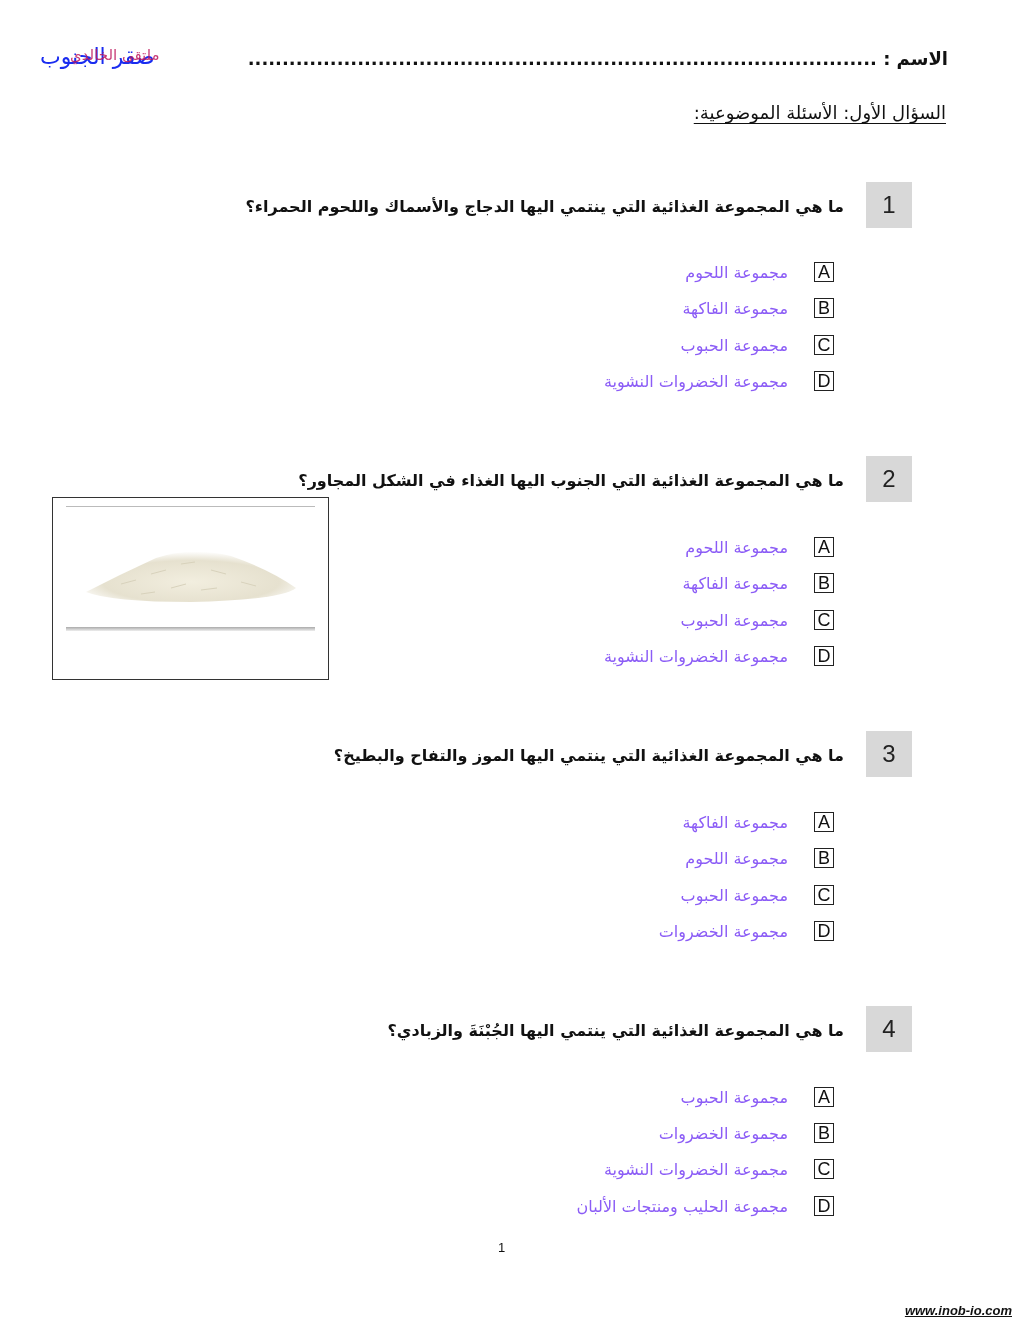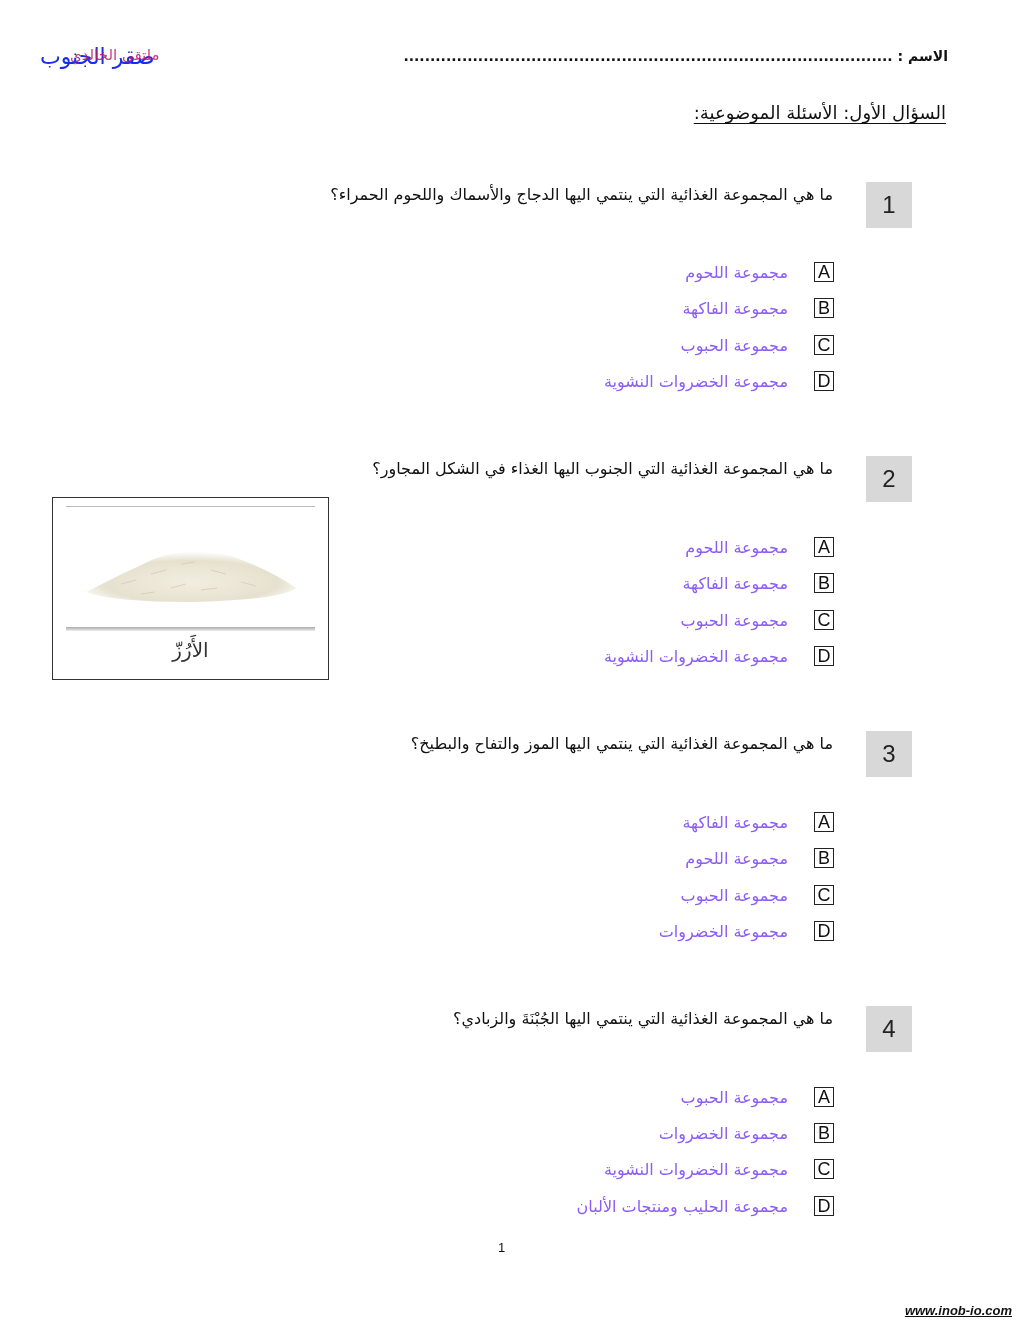--- a/index.html
+++ b/index.html
@@ -1,23 +1,23 @@
 <!DOCTYPE html>
 <html><head>
 <meta charset="utf-8">
 <style>
   html, body { margin: 0; padding: 0; background: #ffffff; }
   body { width: 1020px; height: 1320px; position: relative; overflow: hidden; font-family: "DejaVu Sans", sans-serif; color: #111; }
   .watermark { position: absolute; left: 40px; top: 44px; font-family: "DejaVu Sans", sans-serif; font-size: 22px; color: #1a2cf0; direction: rtl; white-space: nowrap; }
   .watermark .overlay { position: absolute; left: 30px; top: 2px; font-size: 15px; color: #be185d; opacity: 0.85; }
-  .name-row { position: absolute; right: 72px; top: 48px; direction: rtl; font-size: 14px; font-weight: bold; white-space: nowrap; margin-left: 22px; }
+  .name-row { position: absolute; right: 72px; top: 48px; direction: rtl; font-size: 18px; font-weight: bold; white-space: nowrap; margin-left: 22px; }
   .name-row .dots { letter-spacing: 0px; font-weight: bold; }
   .section-title { position: absolute; right: 74px; top: 102px; direction: rtl; font-size: 18px; font-weight: normal; text-decoration: underline; text-underline-offset: 4px; }
   .qnum { position: absolute; right: 108px; width: 46px; height: 46px; background: #d8d8d8; display: flex; align-items: center; justify-content: center; font-family: "Liberation Sans", sans-serif; font-size: 24px; color: #222; }
-  .qtext { position: absolute; right: 187px; direction: rtl; font-size: 16px; font-weight: normal; white-space: nowrap; }
+  .qtext { position: absolute; right: 176px; direction: rtl; font-size: 16px; font-weight: bold; white-space: nowrap; margin-top: 12px; }
   .option { position: absolute; right: 186px; display: flex; flex-direction: row-reverse; align-items: center; height: 24px; }
   .opt-letter { width: 20px; height: 20px; border: 1.5px solid #222; display: flex; align-items: center; justify-content: center; font-family: "Liberation Sans", sans-serif; font-size: 18px; box-sizing: border-box; }
   .opt-text { direction: rtl; margin-right: 26px; font-size: 16px; white-space: nowrap; color: #8b5cf6; }
   .figure { position: absolute; left: 52px; top: 497px; width: 277px; height: 183px; border: 1.5px solid #333; box-sizing: border-box; background: #fff; }
   .figure .topline { position: absolute; left: 13px; right: 13px; top: 8px; height: 1px; background: #bbb; }
   .figure .rice { position: absolute; left: 28px; top: 46px; width: 220px; height: 62px; }
   .figure .shelf { position: absolute; left: 13px; right: 13px; top: 129px; height: 4px; background: linear-gradient(#aaa, #eee); }
   .figure .caption { position: absolute; left: 0; right: 0; top: 140px; text-align: center; direction: rtl; font-size: 20px; color: #333; }
   .page-num { position: absolute; left: 498px; top: 1240px; font-family: "Liberation Sans", sans-serif; font-size: 13px; }
   .site { position: absolute; right: 8px; top: 1303px; font-family: "Liberation Sans", sans-serif; font-size: 13px; font-weight: bold; font-style: italic; text-decoration: underline; }
@@ -77,21 +77,20 @@
           <line x1="70" y1="30" x2="85" y2="26"></line>
         <line x1="100" y1="20" x2="114" y2="18"></line>
           <line x1="130" y1="26" x2="145" y2="30"></line>
         <line x1="160" y1="38" x2="175" y2="42"></line>
           <line x1="90" y1="44" x2="105" y2="40"></line>
         <line x1="120" y1="46" x2="136" y2="44"></line>
           <line x1="60" y1="50" x2="74" y2="48"></line>
       </g>
     </svg>
     <div class="shelf"></div>
-    <div class="caption">الأَرُزّ</div>
   </div>
   <div class="option" style="top:535px;">
     <span class="opt-letter">A</span>
     <span class="opt-text">مجموعة اللحوم</span>
   </div>
   <div class="option" style="top:571px;">
     <span class="opt-letter">B</span>
     <span class="opt-text">مجموعة الفاكهة</span>
   </div>
   <div class="option" style="top:608px;">

